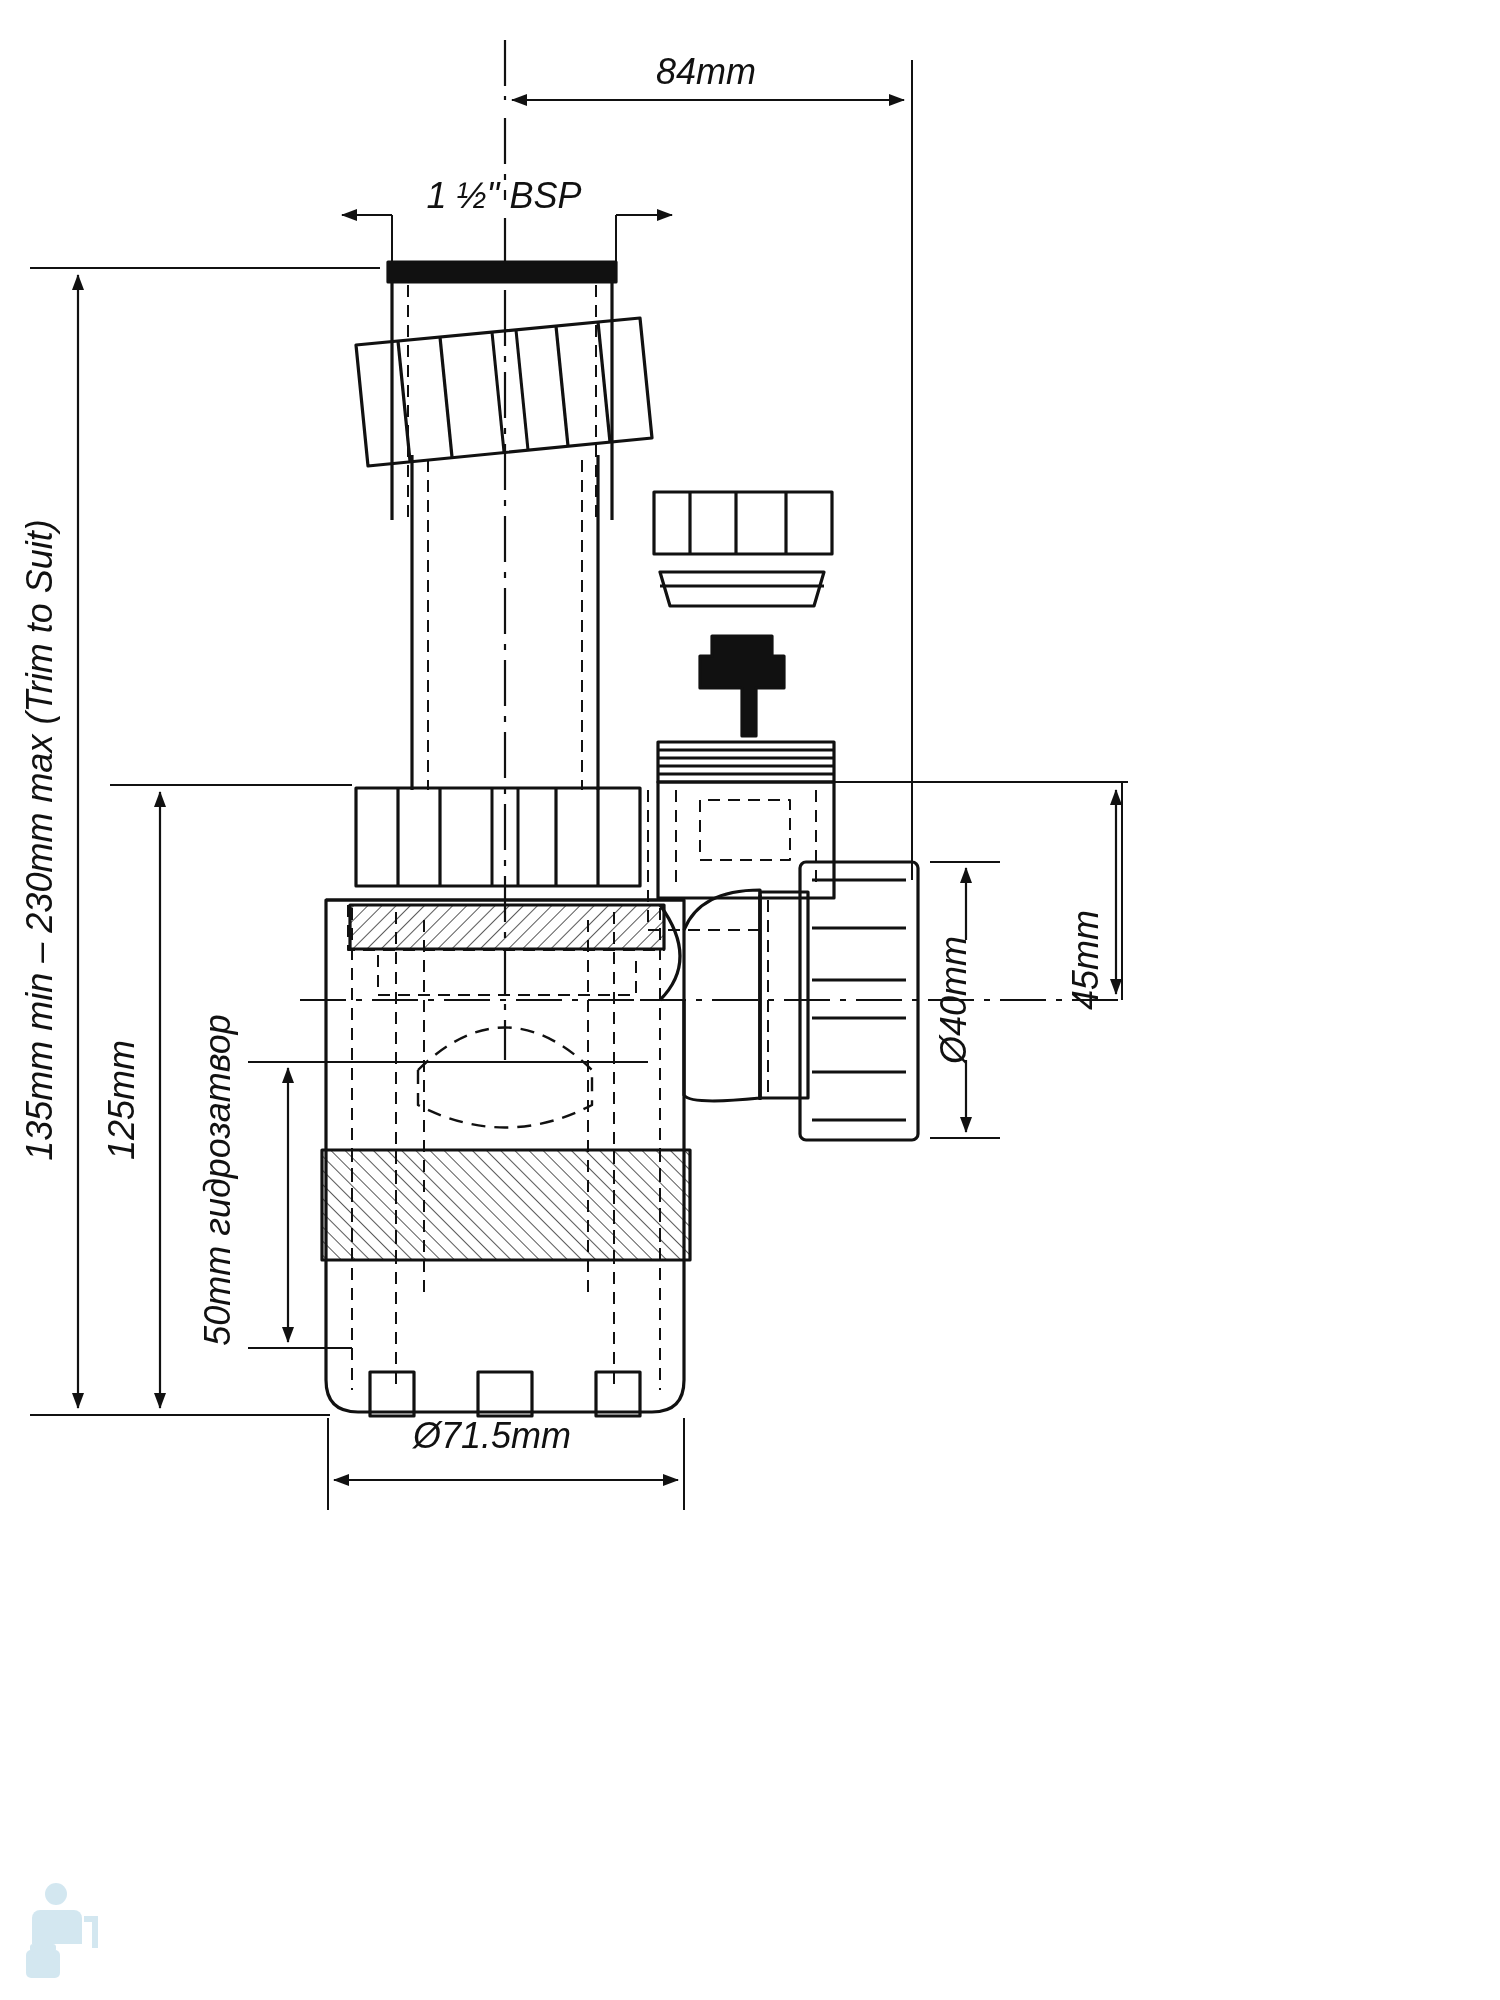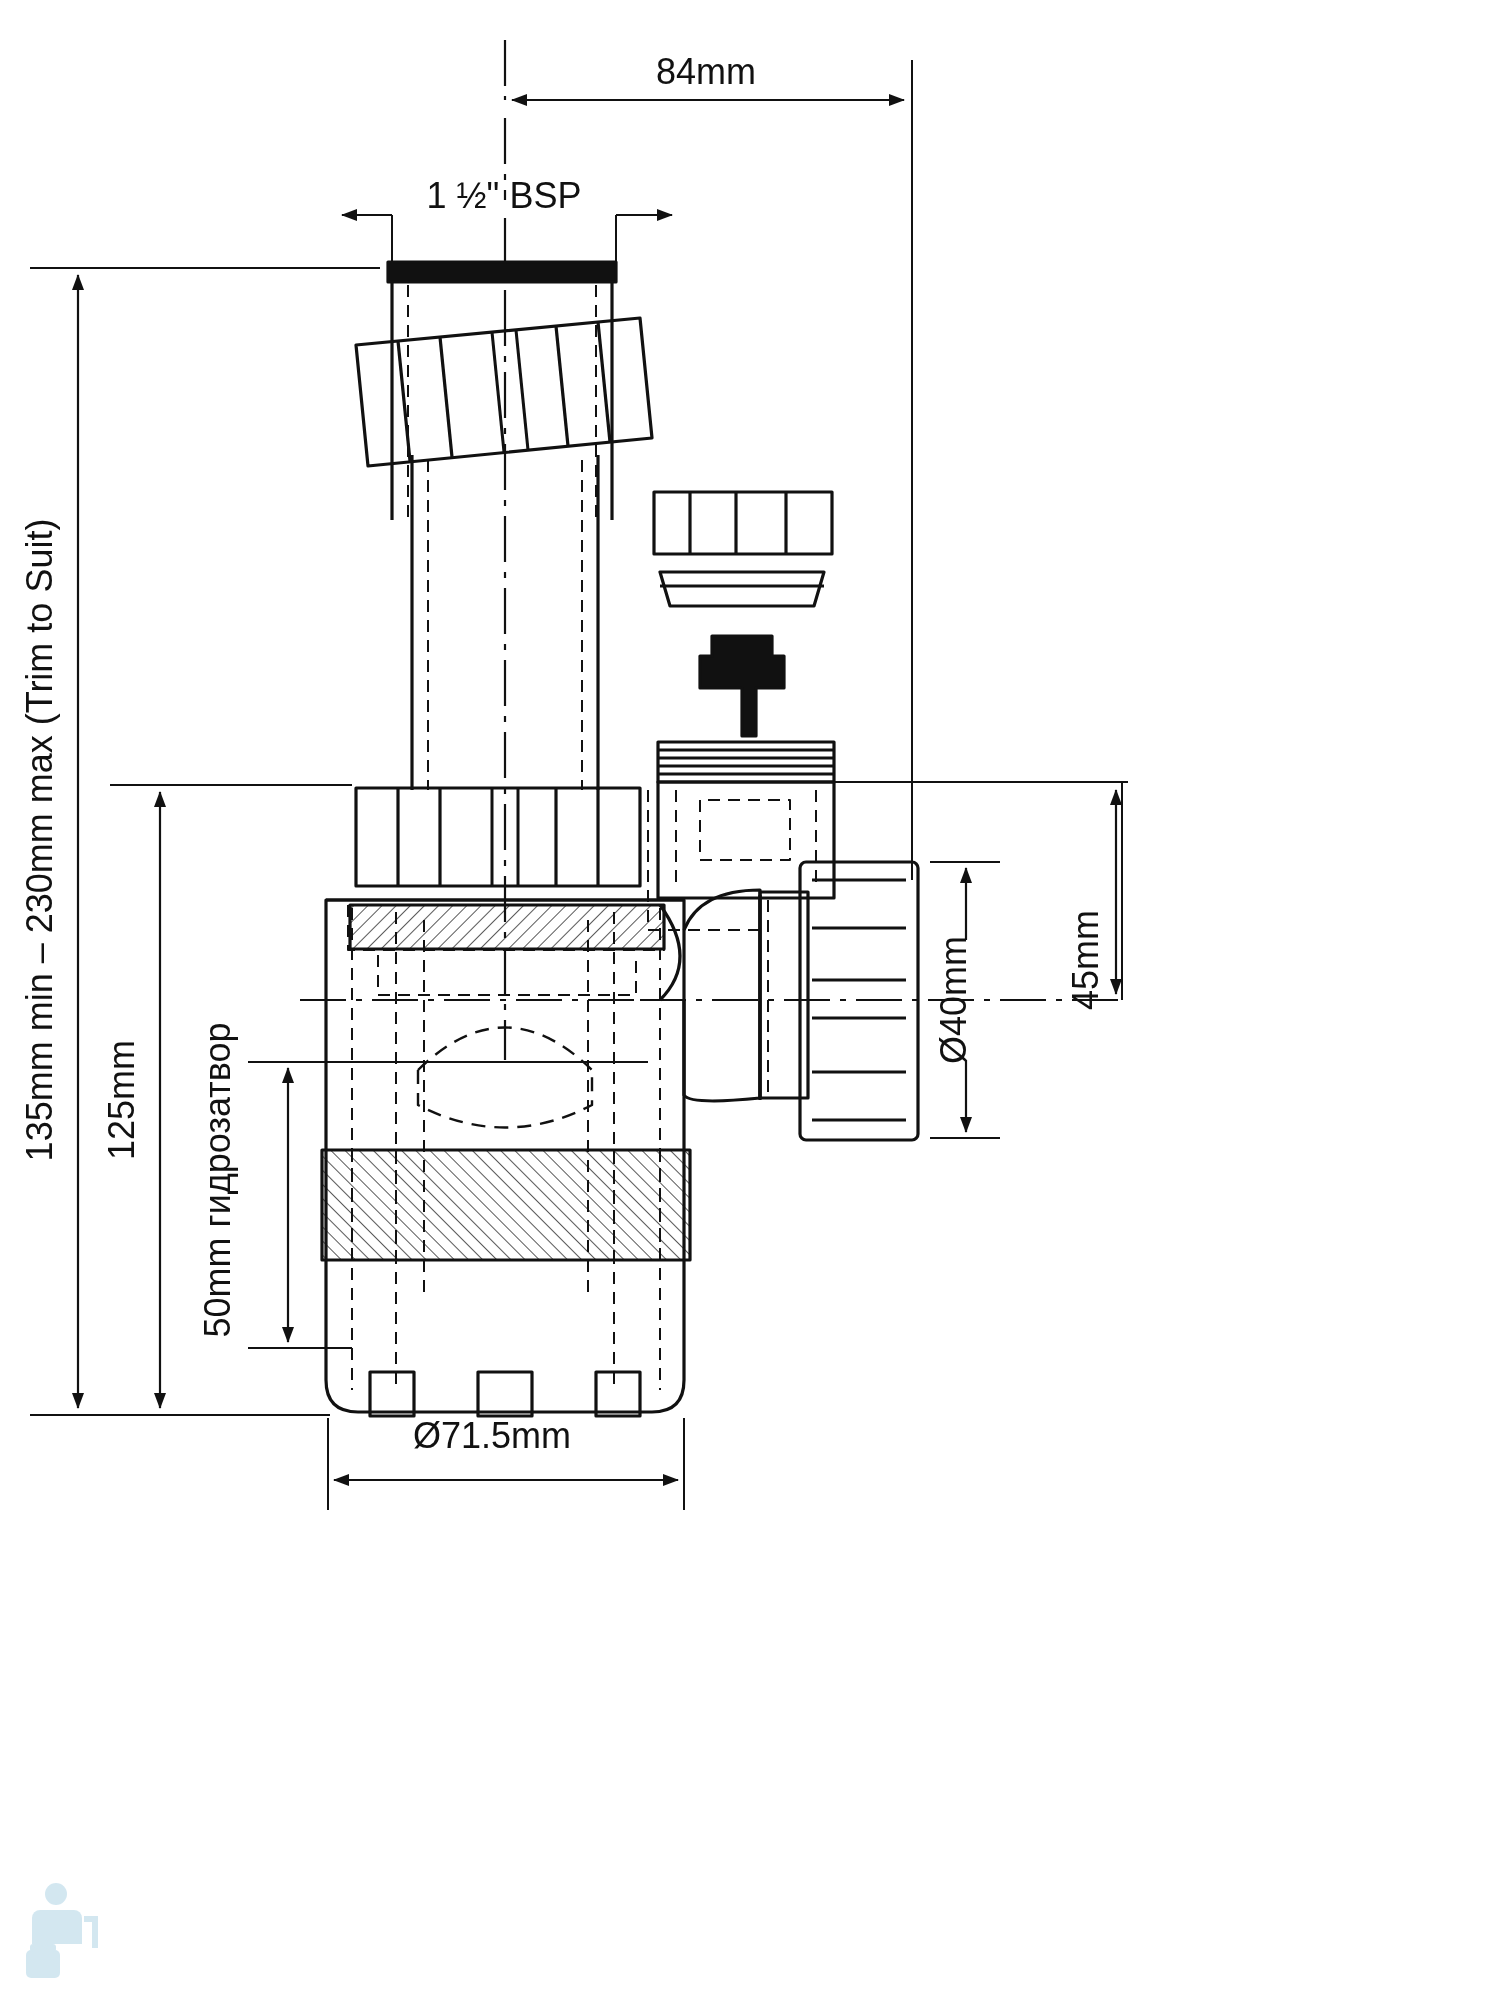--- a/index.html
+++ b/index.html
@@ -1,21 +1,21 @@
 <!DOCTYPE html>
 <html><head>
 <meta charset="utf-8">
 <style>
   html,body{margin:0;padding:0;}
   body{
     width:1500px;height:2000px;background:#ffffff;
     font-family:"Liberation Sans", sans-serif;
     color:#1a1a1a;overflow:hidden;position:relative;
   }
-  #stage{position:absolute;left:0;top:0;width:1500px;height:1996px;}
+  #stage{position:absolute;left:0;top:0;width:1500px;height:1996px;font-style:italic;}
   svg{display:block;}
   .dim-label{
     font-family:"Liberation Sans", sans-serif;
     font-size:36px;fill:#111111;
   }
   .watermark{
     position:absolute;left:10px;bottom:8px;width:120px;height:110px;
     opacity:.45;
   }
 </style>

